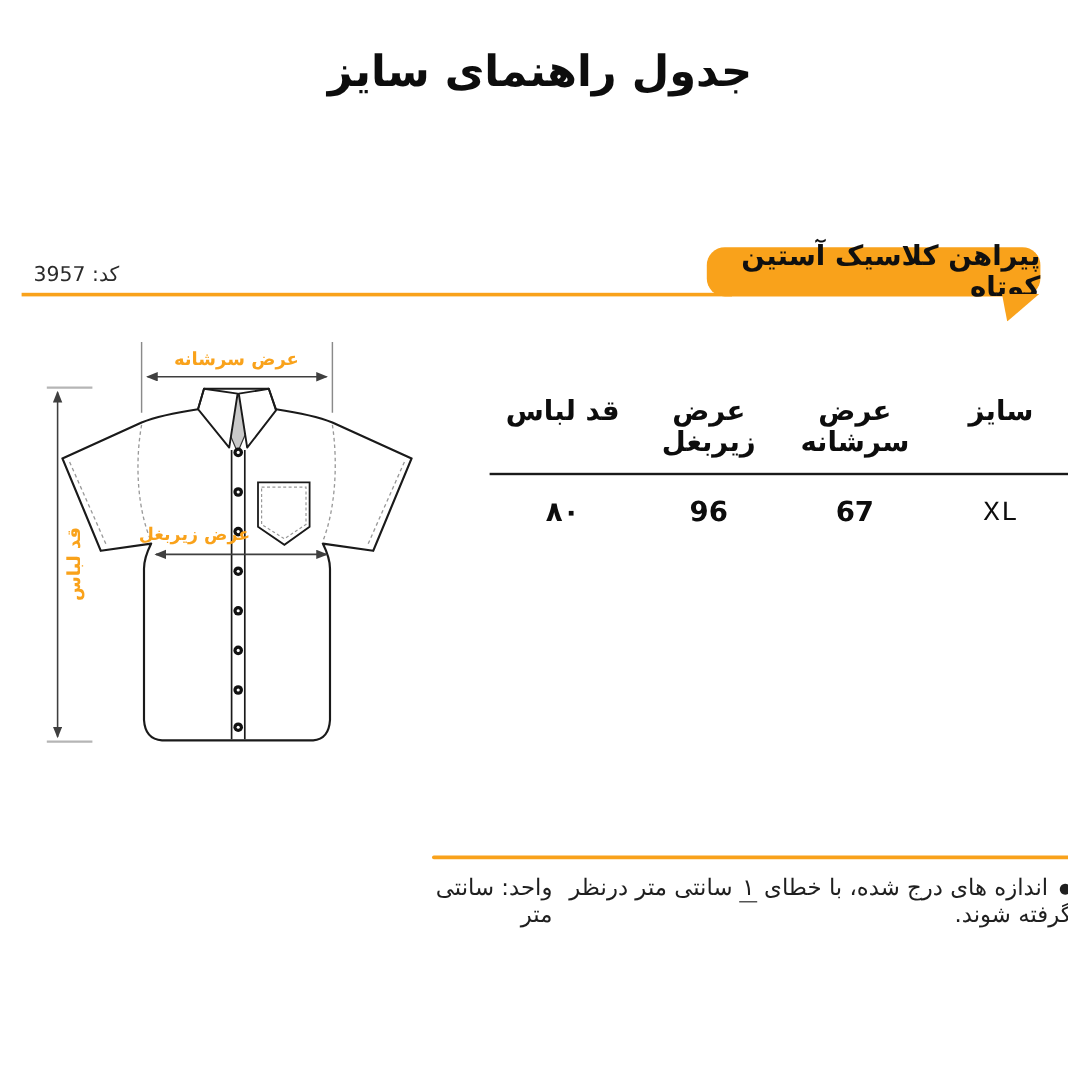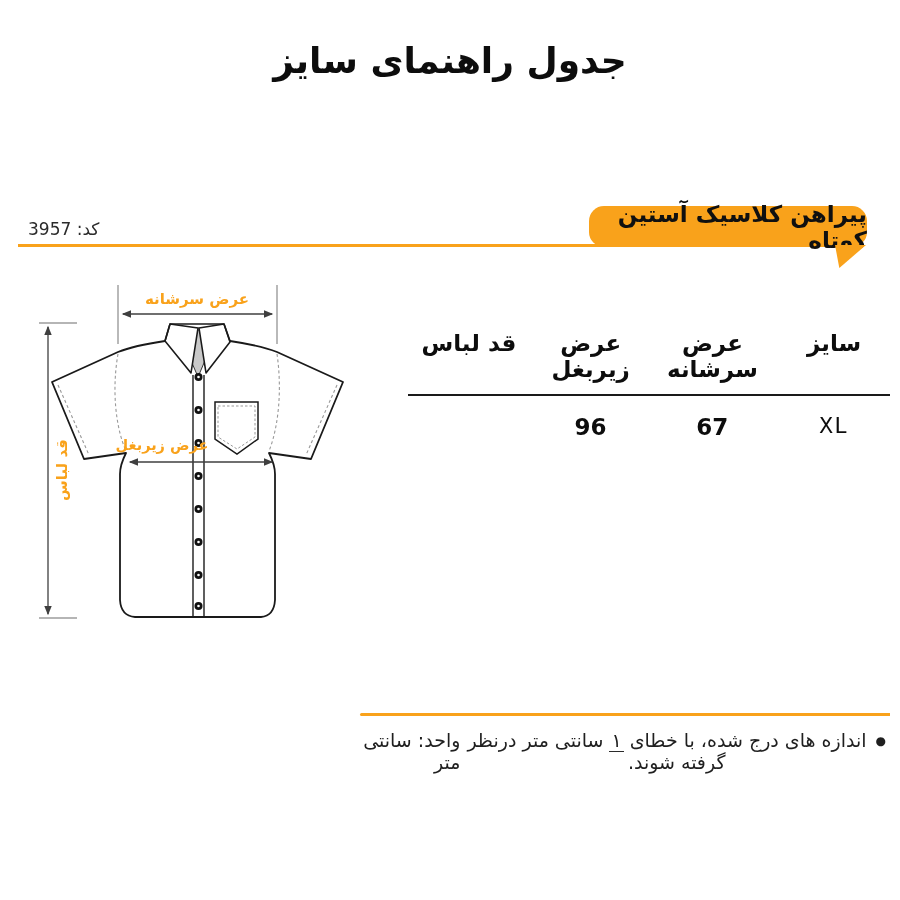--- a/index.html
+++ b/index.html
@@ -51,21 +51,21 @@
   
   .footer-line {
     position:absolute; top:713px; left:350px; width:534px; height:3px;
     background:#F9A21B; border-radius:2px;
   }
   .footer-row {
     position:absolute; top:729px; left:343px; width:540px;
     display:flex; direction:rtl; justify-content:space-between; align-items:center;
     font-size:19px; color:#1f1f1f;
   }
-  .note { direction:rtl;text-align:center; }
+  .note { direction:rtl; }
   .bullet { font-size:12px; vertical-align:2px; margin-left:9px; }
   .note-number { border-bottom:1.5px solid #2b2b2b; padding:0 2px; }
 </style>
 </head>
 <body>
 
 <div class="canvas">
 
   <h1 class="page-title">جدول راهنمای سایز</h1>
 
@@ -146,20 +146,21 @@
       <div class="th">سایز</div>
       <div class="th">عرض سرشانه</div>
       <div class="th">عرض زیربغل</div>
       <div class="th">قد لباس</div>
     </div>
     <div class="tdivider"></div>
     <div class="trow">
       <div class="td td-size">XL</div>
       <div class="td">67</div>
       <div class="td">96</div>
+      <div class="td">۸۰</div>
     </div>
   </div>
 
   <div class="footer-line"></div>
   <div class="footer-row">
     <div class="note">
       <span class="bullet">●</span><span>اندازه های درج شده، با خطای </span><span class="note-number">۱</span><span> سانتی متر درنظر گرفته شوند.</span>
     </div>
     <div class="unit">واحد: سانتی متر</div>
   </div>

